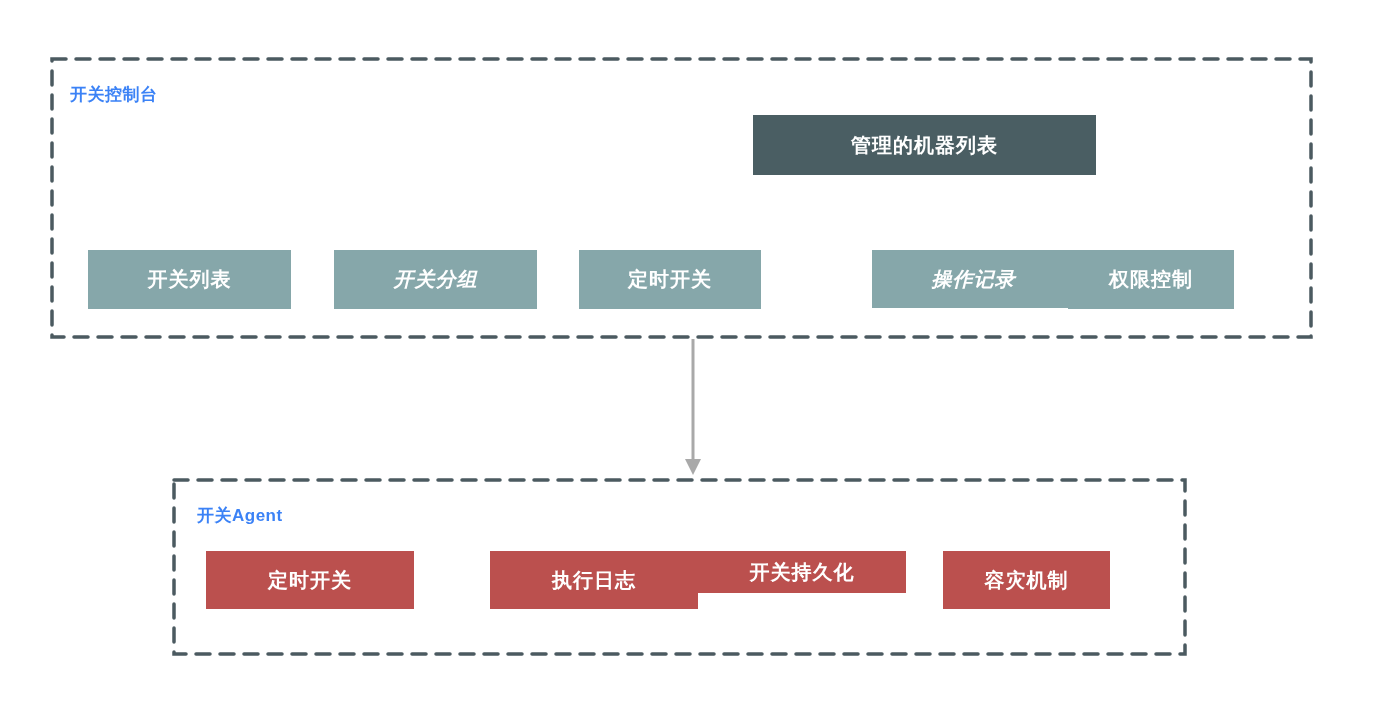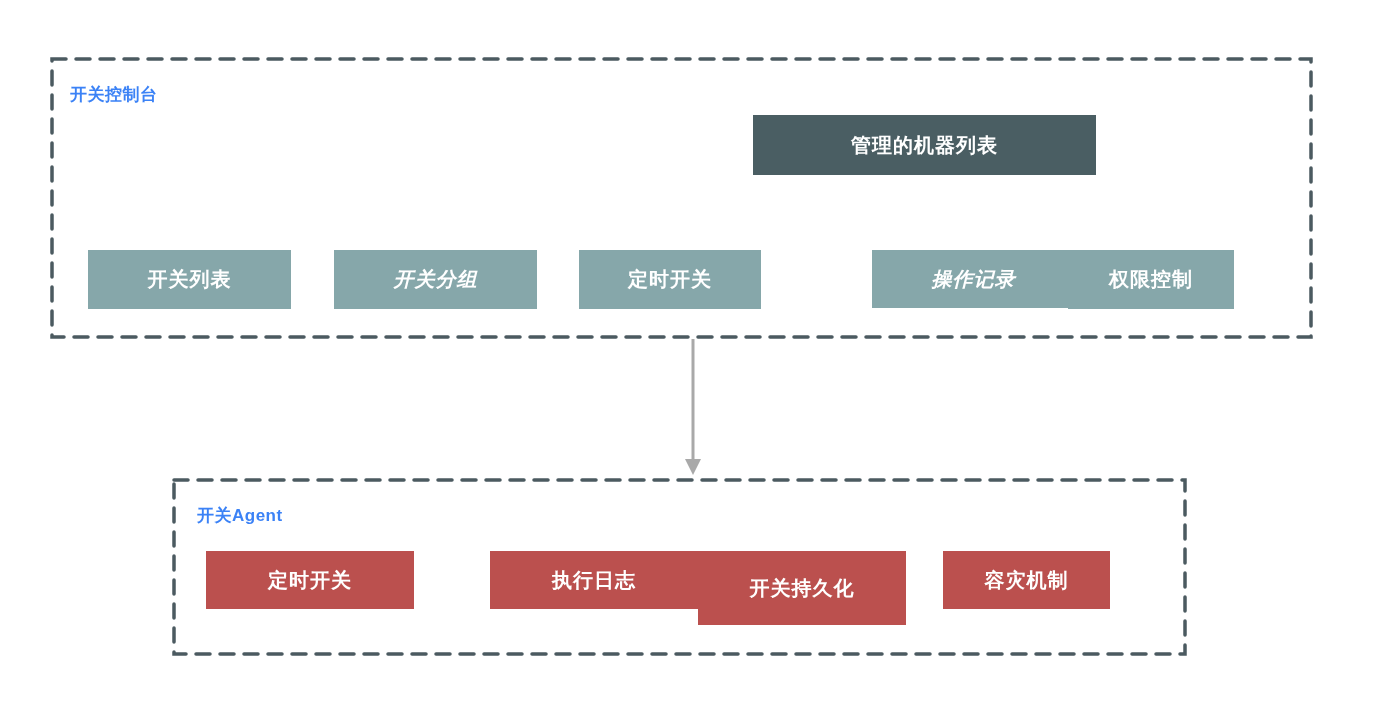--- a/index.html
+++ b/index.html
@@ -46,21 +46,21 @@
   .node-machine-list { left: 753px; top: 115px; width: 343px; height: 60px; }
   .console-m0 { left: 88px;   top: 222px; width: 203px; height: 59px; }
   .console-m1 { left: 334px;  top: 222px; width: 203px; height: 59px; font-style: italic; }
   .console-m2 { left: 579px;  top: 222px; width: 182px; height: 59px; }
   .console-m3 { left: 872px;  top: 222px; width: 203px; height: 58px; font-style: italic; }
   .console-m4 { left: 1068px; top: 222px; width: 166px; height: 59px; }
 
   
   .agent-m0 { left: 206px; top: 551px; width: 208px; height: 58px; }
   .agent-m1 { left: 452px; top: 551px; width: 208px; height: 58px; margin-left: 38px; }
-  .agent-m2 { left: 698px; top: 551px; width: 208px; height: 74px; }
+  .agent-m2 { left: 698px; top: 551px; width: 208px; height: 42px; }
   .agent-m3 { left: 943px; top: 551px; width: 167px; height: 58px; }
 
   .arrow-svg {
     position: absolute;
     left: 680px;
     top: 339px;
     width: 26px;
     height: 137px;
     pointer-events: none;
   }

